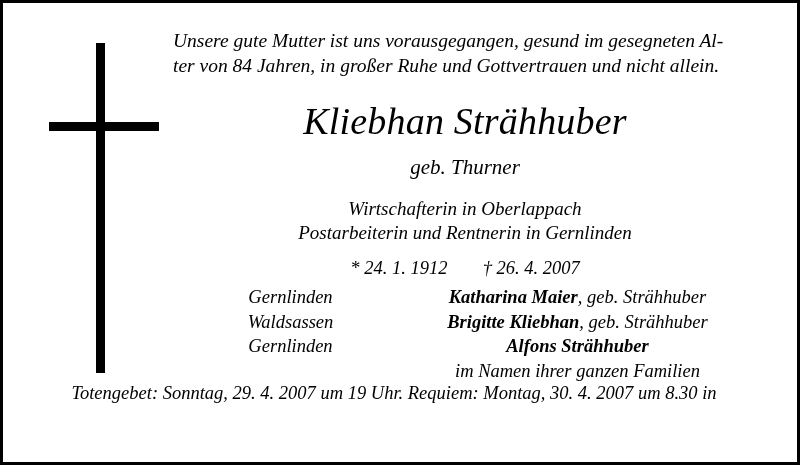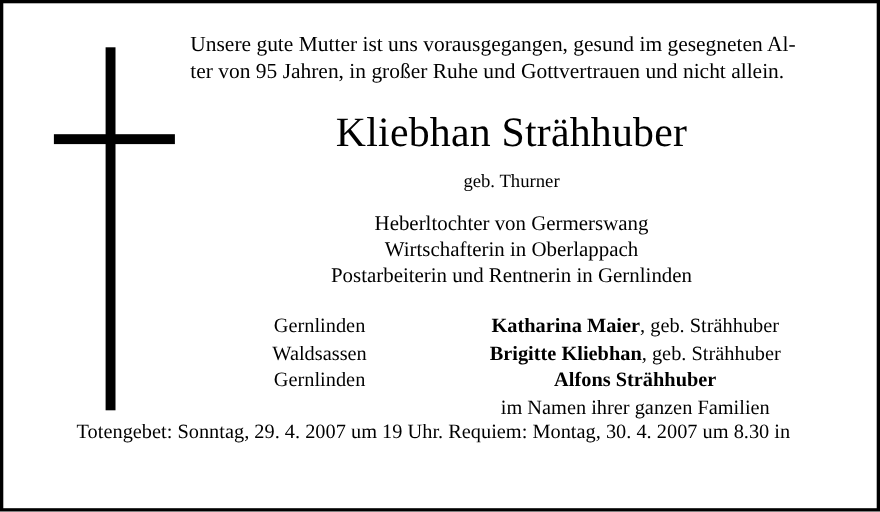--- a/index.html
+++ b/index.html
@@ -21,20 +21,21 @@
     height: 465px;
     background: #ffffff;
     border: 3px solid #000000;
     padding: 0;
   }
   .inner {
     position: relative;
     width: 100%;
     height: 100%;
     box-sizing: border-box;
+    font-style: italic;
   }
 
   
   .cross {
     position: absolute;
     left: 46px;
     top: 40px;
     width: 110px;
     height: 330px;
   }
@@ -76,21 +77,21 @@
 
   .name {
     font-size: 38px;
     letter-spacing: 0.2px;
     margin-top: 20px;
     margin-bottom: 0;
     white-space: nowrap;
   }
 
   .maiden {
-    font-size: 17px;
+    font-size: 21px;
     margin-top: 12px;
   }
 
   .roles {
     margin-top: 17px;
     font-size: 19px;
     line-height: 1.25;
   }
 
   .dates {
@@ -151,33 +152,37 @@
 
     <div class="cross">
       <div class="vbar"></div>
       <div class="hbar"></div>
     </div>
 
     <div class="content">
 
       <div class="intro">
         <span>Unsere gute Mutter ist uns vorausgegangen, gesund im gesegneten Al-</span>
-        <span class="line2">ter von 95 Jahren, in großer Ruhe und Gottvertrauen und nicht allein.</span>
+        <span class="line2">ter von 84 Jahren, in großer Ruhe und Gottvertrauen und nicht allein.</span>
       </div>
 
       <div class="name">Kliebhan Strähhuber</div>
 
       <div class="maiden">geb. Thurner</div>
 
       <div class="roles">
-        <div>Heberltochter von Germerswang</div>
         <div>Wirtschafterin in Oberlappach</div>
         <div>Postarbeiterin und Rentnerin in Gernlinden</div>
       </div>
 
+      <div class="dates">
+        <span>* 24. 1. 1912</span>
+        <span class="sep"></span>
+        <span>† 26. 4. 2007</span>
+      </div>
 
     </div>
 
     <div class="family">
       <table>
         <tbody>
             <tr>
           <td class="place">Gernlinden</td>
           <td class="person"><span class="bold">Katharina Maier</span><span>, geb. Strähhuber</span></td>
         </tr>

